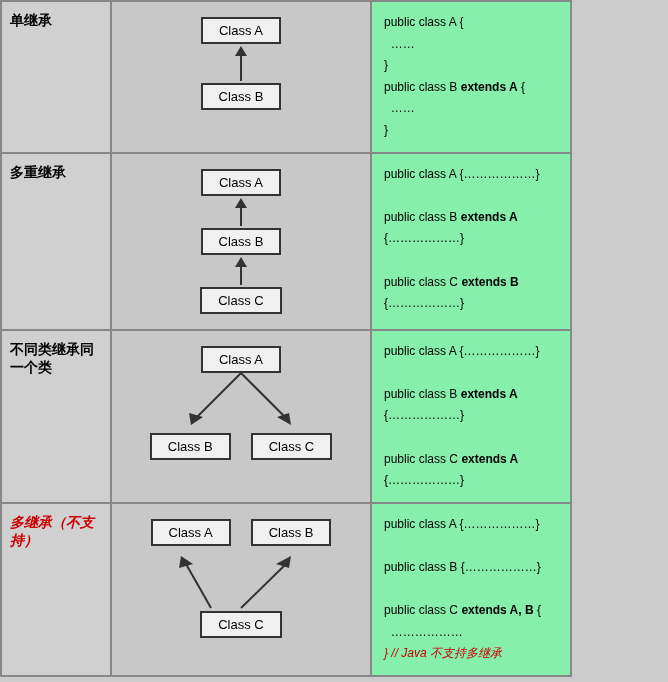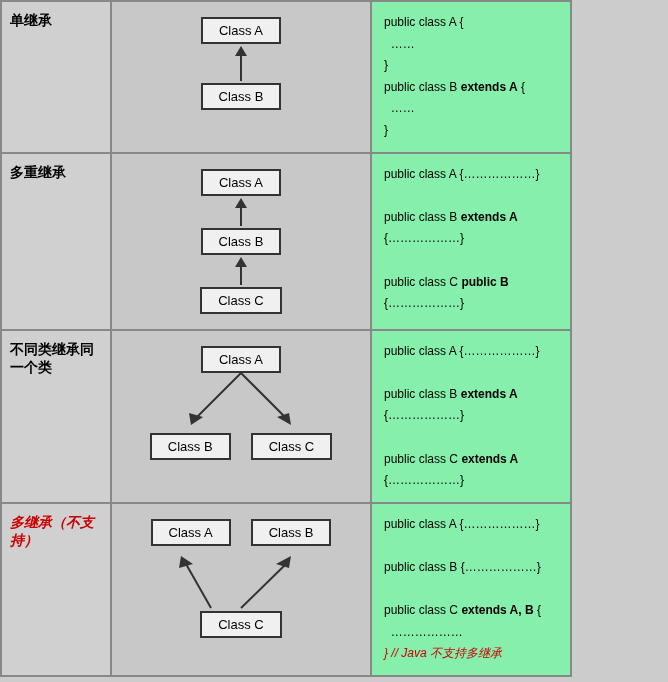--- a/index.html
+++ b/index.html
@@ -161,21 +161,21 @@
           <div class="arrow-line" style="height:18px;"></div>
         </div>
         <div class="class-box">Class C</div>
       </div>
     </td>
     <td class="code-cell">
       <span class="code-line">public class A {………………}</span>
       <span class="code-line">&nbsp;</span>
       <span class="code-line">public class B <strong>extends A</strong> {………………}</span>
       <span class="code-line">&nbsp;</span>
-      <span class="code-line">public class C <strong>public B</strong> {………………}</span>
+      <span class="code-line">public class C <strong>extends B</strong> {………………}</span>
     </td>
   </tr>
 
   <tr>
     <td class="label-cell">
       <span>不同类继承同一个类</span>
     </td>
     <td class="diagram-cell">
       <div class="same-parent-diagram">
         <div class="class-box">Class A</div>

